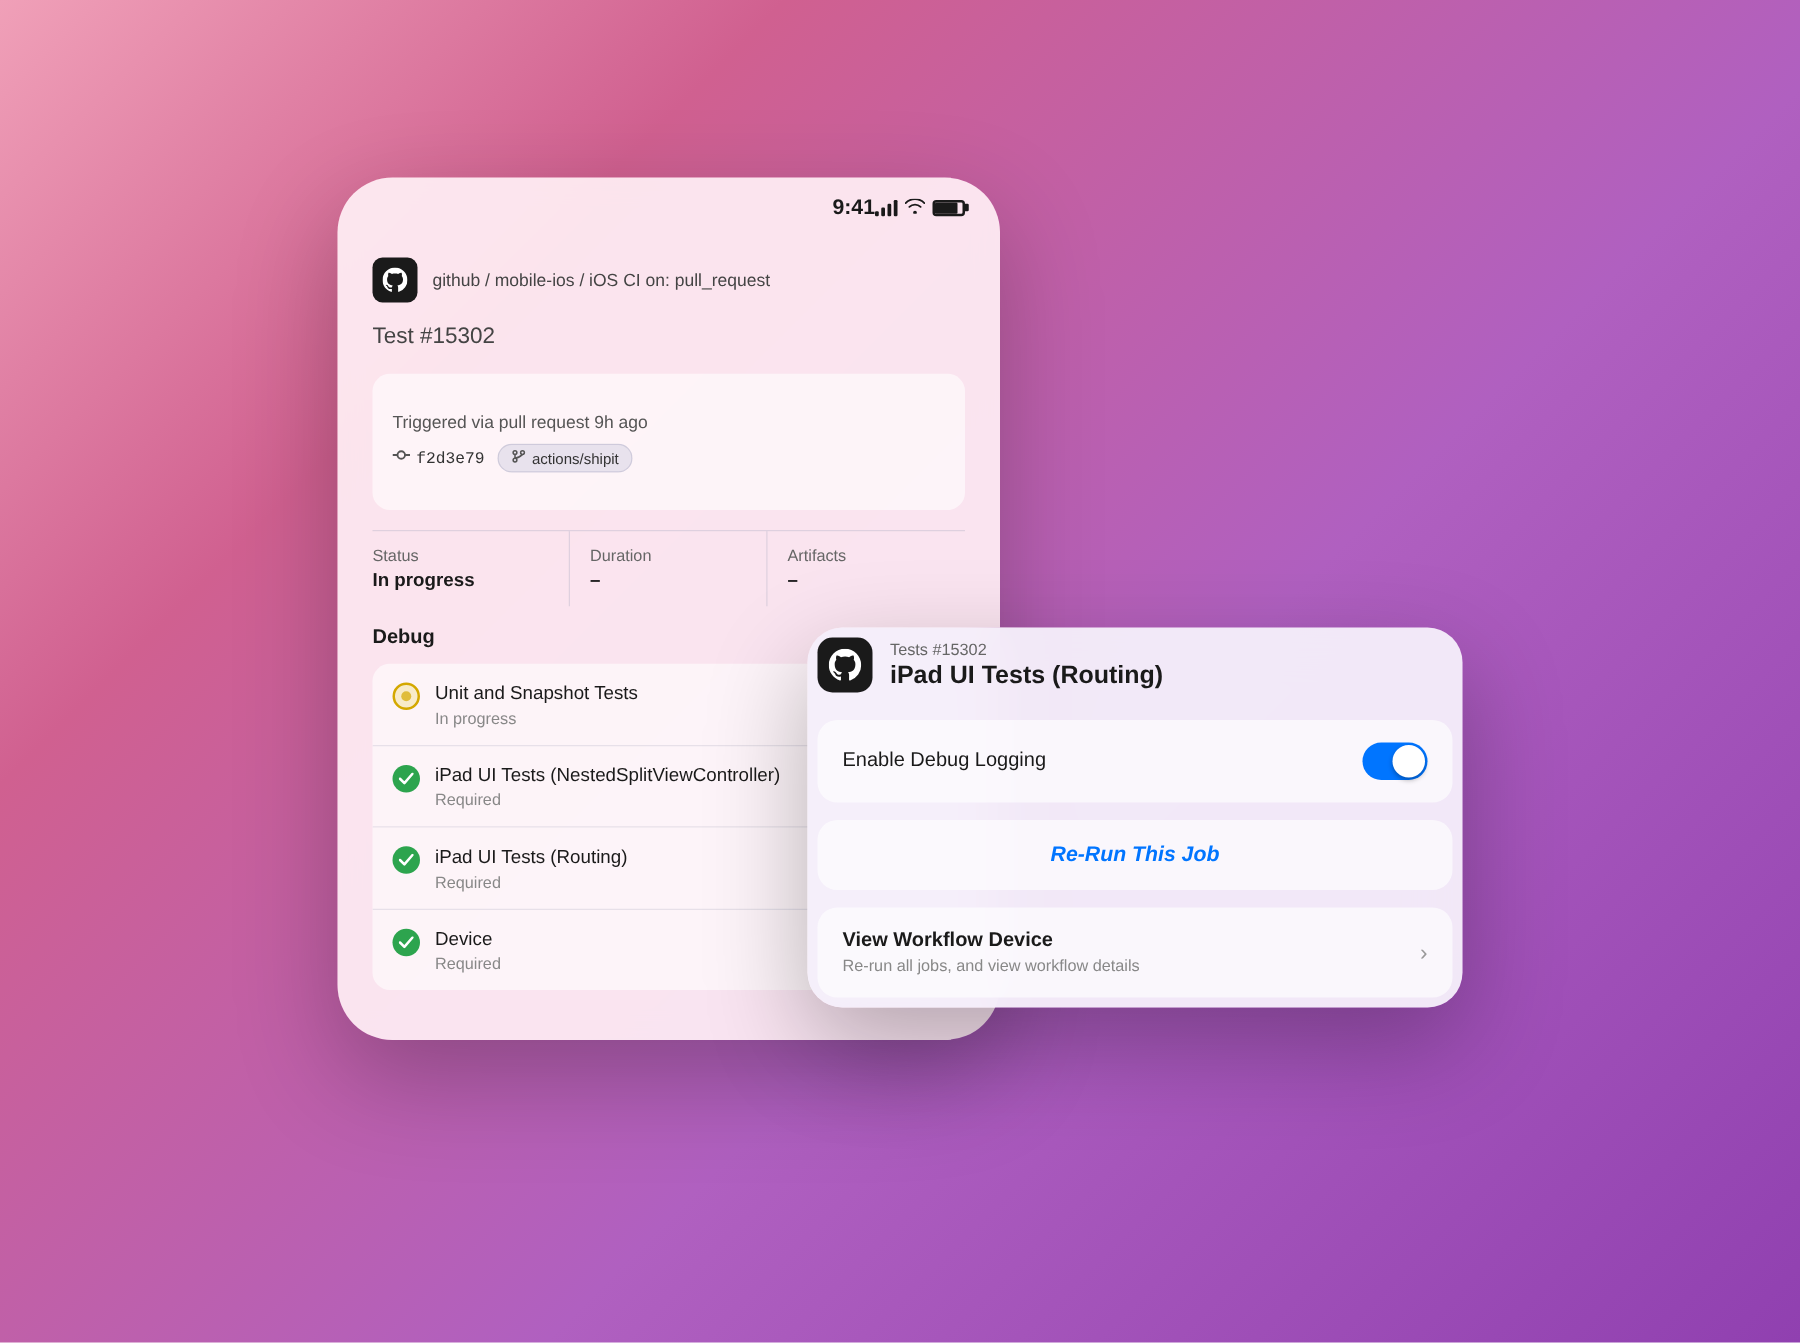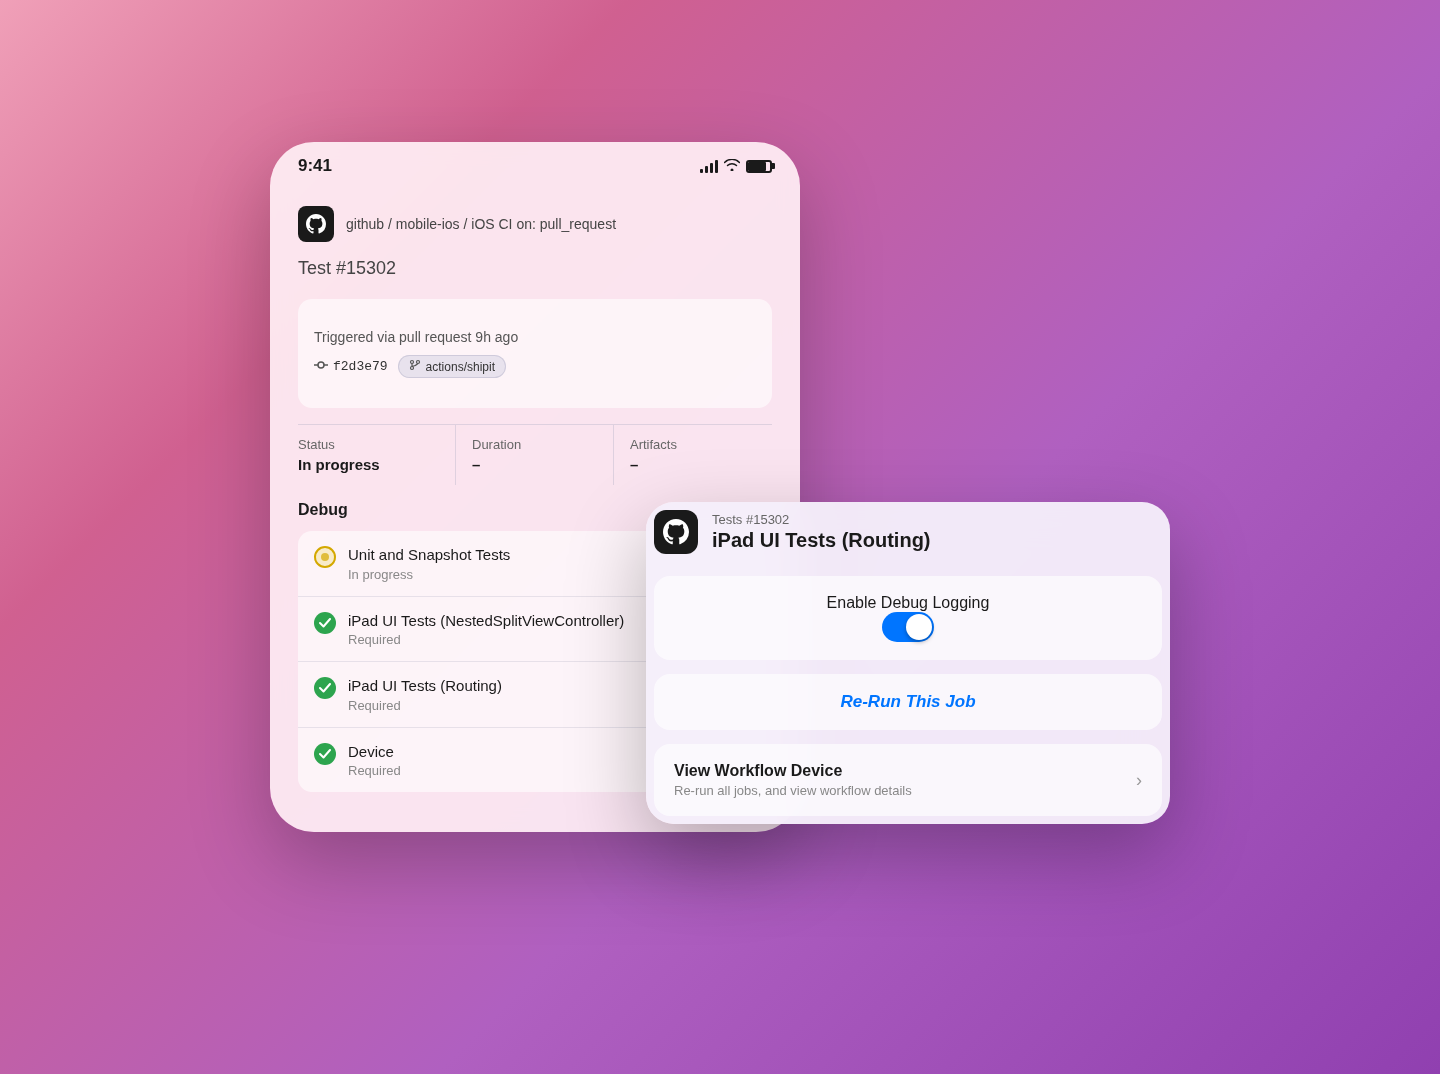--- a/index.html
+++ b/index.html
@@ -36,21 +36,21 @@
       backdrop-filter: blur(10px);
     }
 
     .iphone-inner {
       padding: 20px 28px 40px 28px;
     }
 
     
     .status-bar {
       display: flex;
-      justify-content: space-between;
+      justify-content: flex-end;
       align-items: center;
       padding: 14px 28px 10px 28px;
     }
 
     .status-time {
       font-size: 17px;
       font-weight: 600;
       color: #1a1a1a;
     }
 
@@ -338,21 +338,20 @@
 
     
     .toggle-row {
       background: rgba(255,255,255,0.65);
       border-radius: 16px;
       padding: 18px 20px;
       display: flex;
       align-items: center;
       justify-content: space-between;
       margin-bottom: 14px;
-      flex-direction: column;
     }
 
     .toggle-label {
       font-size: 16px;
       color: #1a1a1a;
       font-weight: 400;
     }
 
     .toggle-switch {
       width: 52px;

